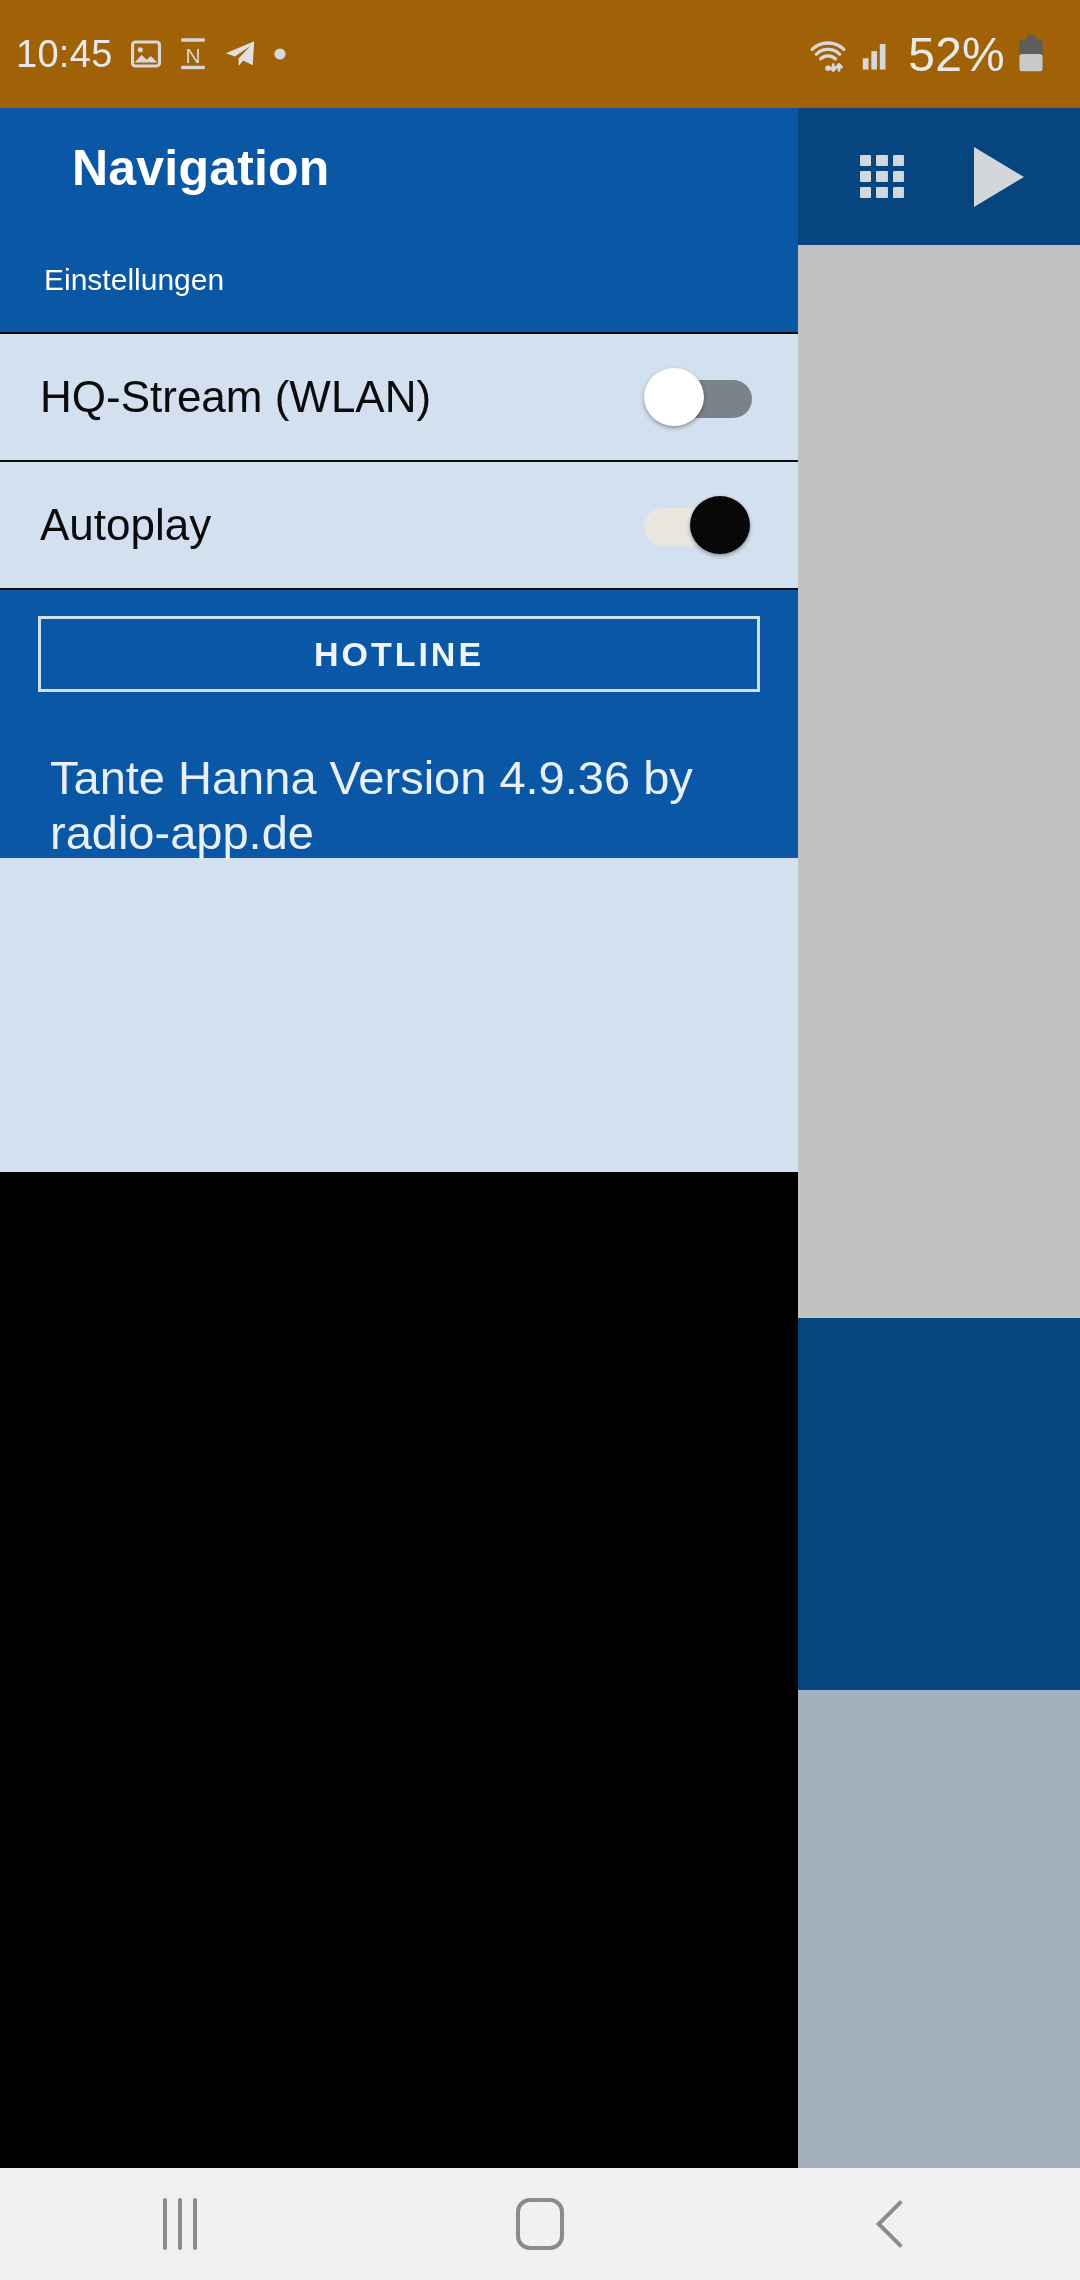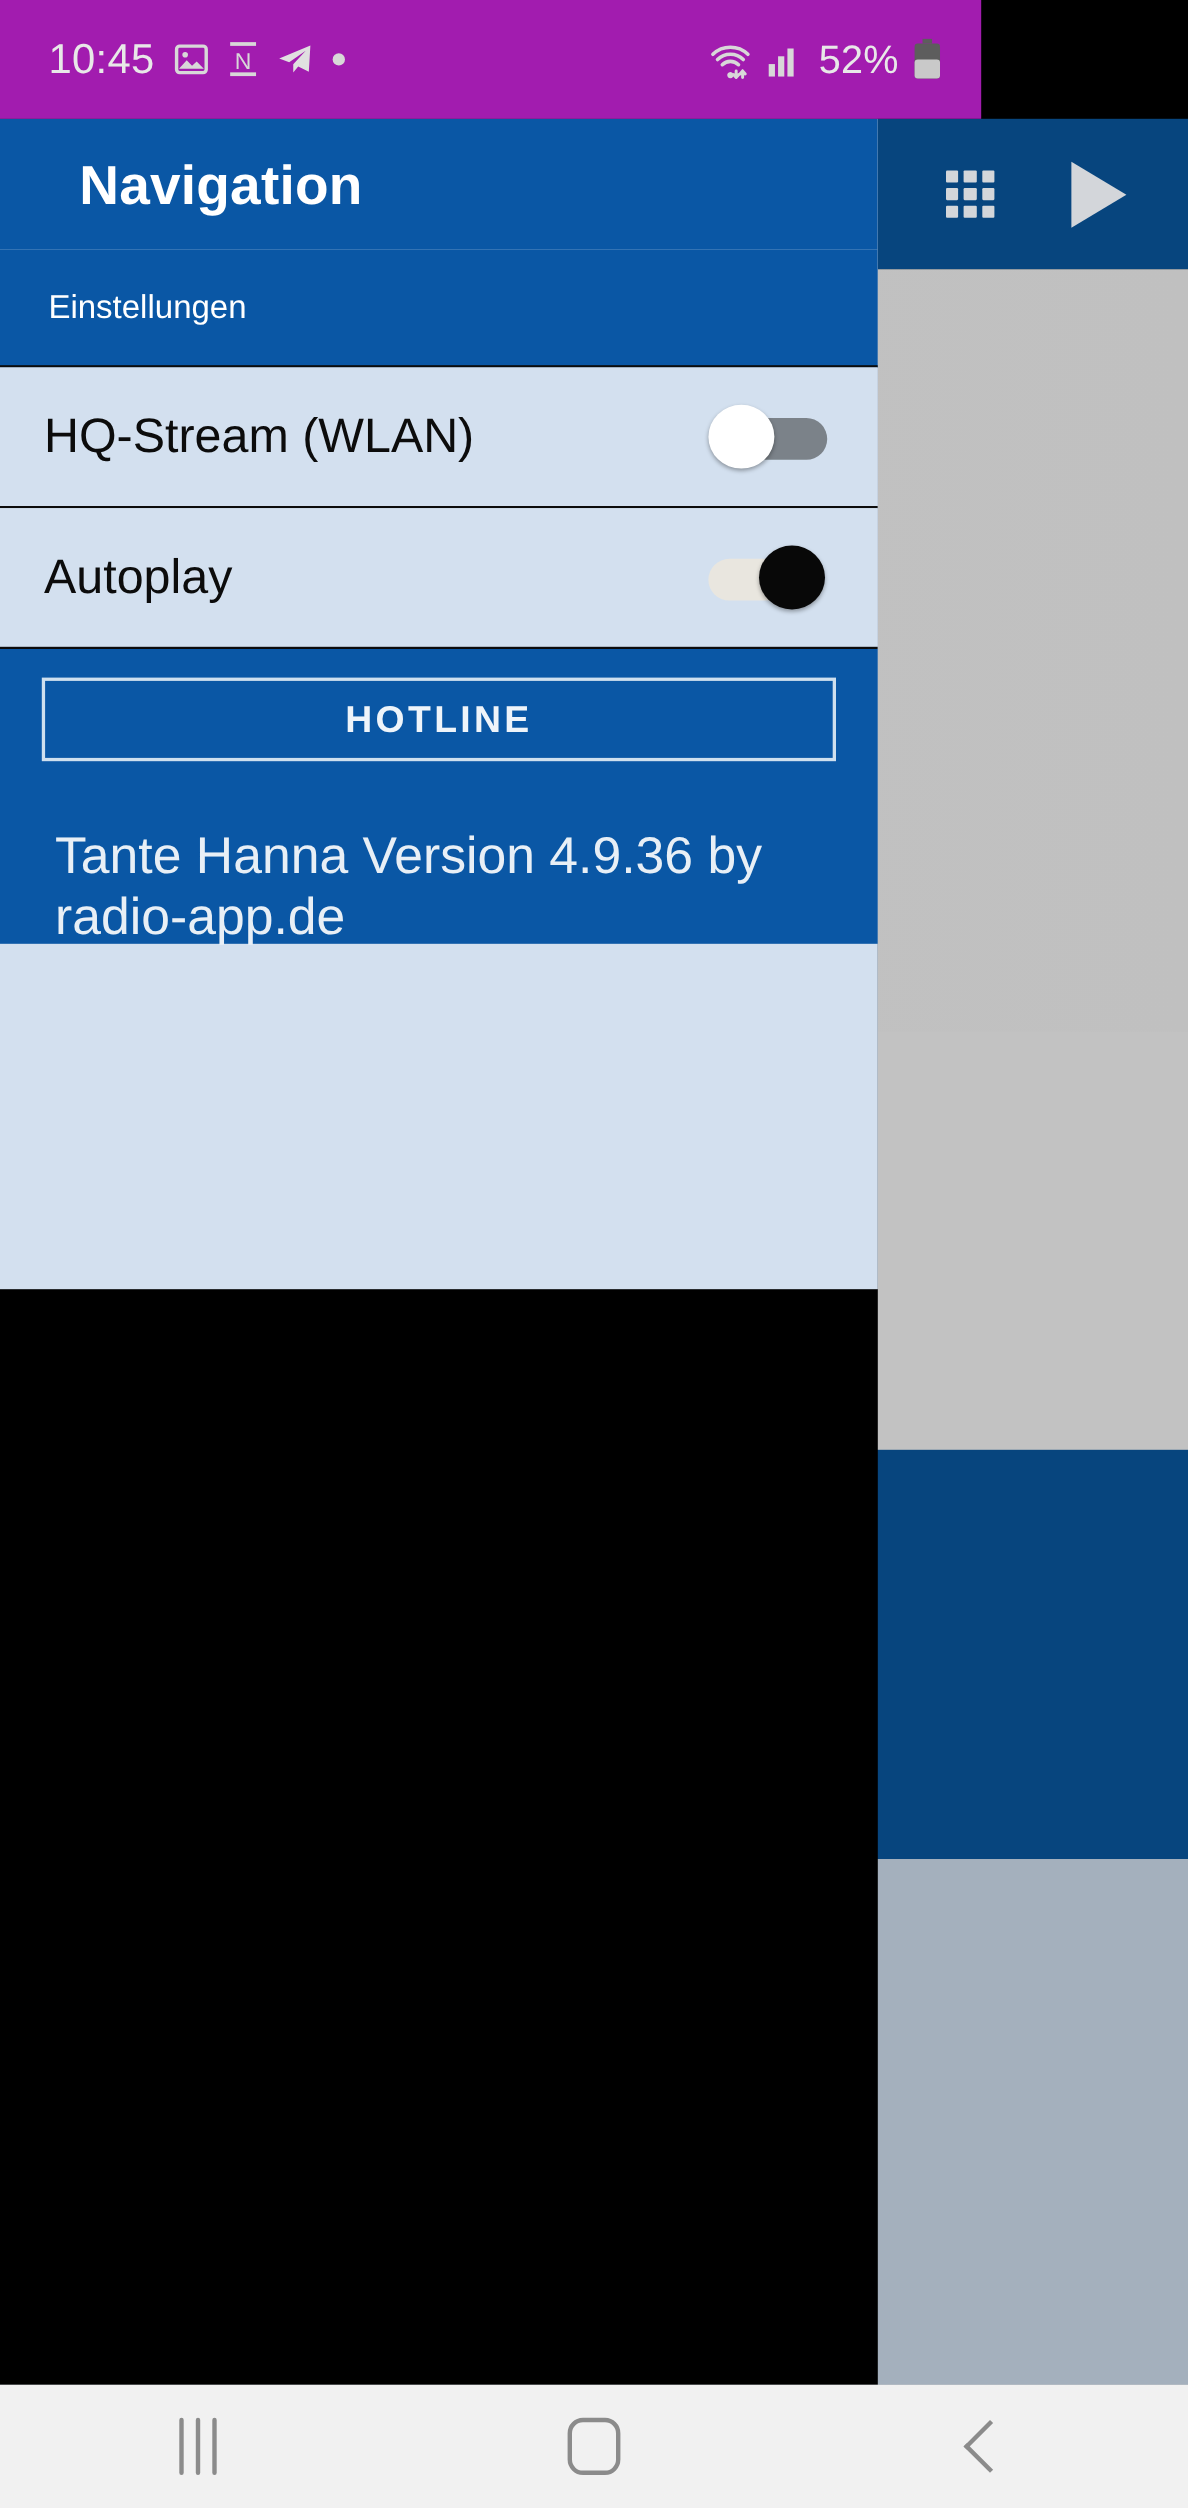--- a/index.html
+++ b/index.html
@@ -12,34 +12,34 @@
   #screen{
     position:relative;
     width:1080px; height:2280px;
     background:#000;
     overflow:hidden;
   }
 
   
   #status-bar{
     position:absolute; left:0; top:0;
-    width:892px; height:108px;
-    background:#a21caf;
-    display:flex; align-items:center;
-    padding:0 36px 0 44px;
+    width:1080px; height:108px;
+    background:#a16207;
+    display:flex; align-items:center;
+    padding:0 36px 0 16px;
     z-index:60;
   }
   .sb-left{ display:flex; align-items:center; gap:16px; flex:1; }
   .sb-right{ display:flex; align-items:center; gap:13px; }
   #status-time{
     color:#e8e8e8; font-size:38px; letter-spacing:0.3px;
     font-family:"Liberation Sans", sans-serif;
   }
   .sb-ico{ display:block; }
-  #battery-text{ color:#e8e8e8; font-size:36px; letter-spacing:0.2px; margin-left:2px;}
+  #battery-text{ color:#e8e8e8; font-size:48px; letter-spacing:0.2px; margin-left:2px;}
 
   
   #app-bg{
     position:absolute; left:0; top:108px;
     width:1080px; height:2060px;
     background:#000;
     z-index:5;
   }
   #app-toolbar{
     position:absolute; left:0; top:0;

